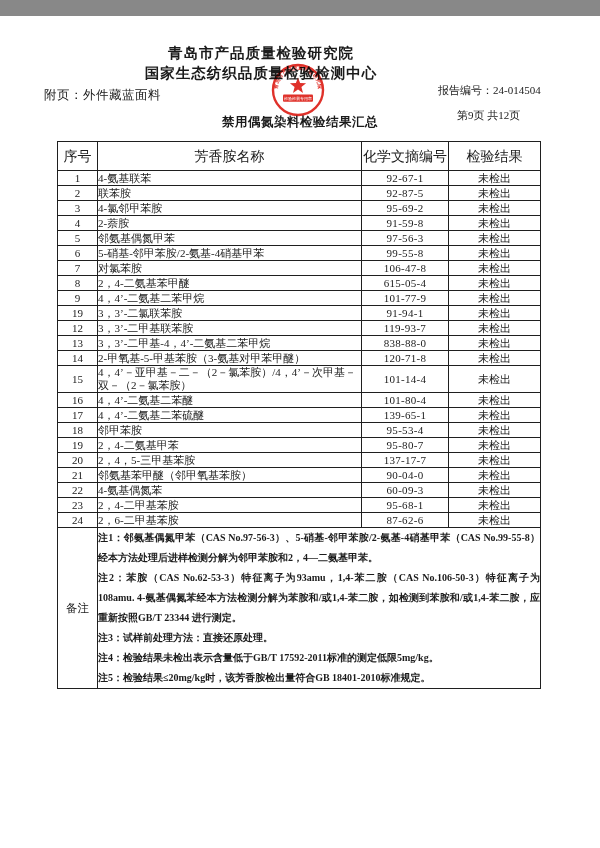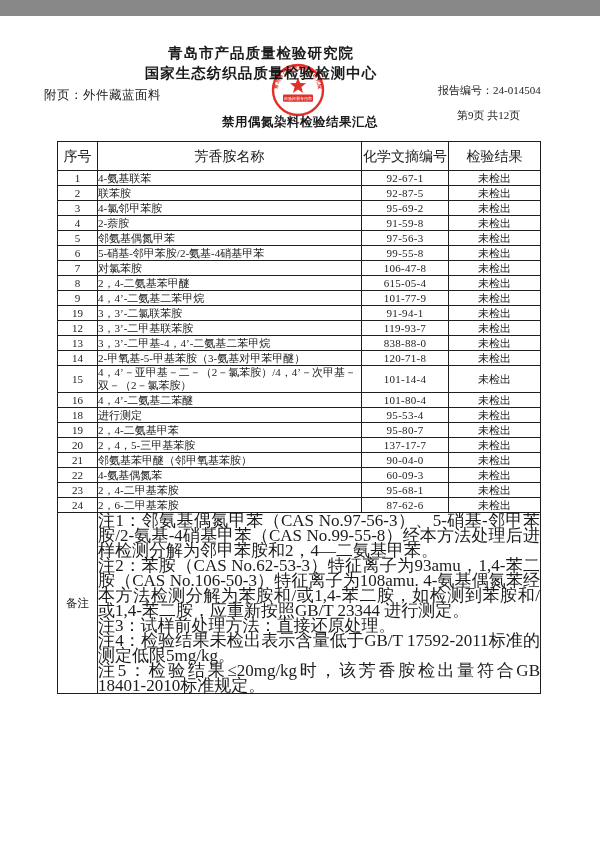--- a/index.html
+++ b/index.html
@@ -33,21 +33,21 @@
   }
   .report-table thead tr { height:29px; font-size:14px; }
   .report-table tbody.data tr { height:15px; }
   .c-no  { text-align:center; }
   .c-name{ text-align:left; padding:1px 3px; }
   .c-cas { text-align:center; letter-spacing:0.3px; }
   .c-res { text-align:center; }
   .remarks-row { height:136px; }
   .remarks-label { text-align:center; font-size:11.5px; }
   .remarks-cell { vertical-align:middle; padding:1px 4px; }
-  .note-line { line-height:15px; font-size:17px; text-align:justify; }
+  .note-line { line-height:20px; font-size:10px; text-align:justify;font-weight:bold; }
 </style>
 </head>
 <body>
 
 <div class="page">
 
   <div class="org-block">
     <div>青岛市产品质量检验研究院</div>
     <div>国家生态纺织品质量检验检测中心</div>
   </div>
@@ -183,24 +183,30 @@
       <td class="c-res">未检出</td>
     </tr>
 
     <tr>
       <td class="c-no">16</td>
       <td class="c-name">4，4’-二氨基二苯醚</td>
       <td class="c-cas">101-80-4</td>
       <td class="c-res">未检出</td>
     </tr>
 
+    <tr>
+      <td class="c-no">17</td>
+      <td class="c-name">4，4’-二氨基二苯硫醚</td>
+      <td class="c-cas">139-65-1</td>
+      <td class="c-res">未检出</td>
+    </tr>
 
     <tr>
       <td class="c-no">18</td>
-      <td class="c-name">进行测定</td>
+      <td class="c-name">邻甲苯胺</td>
       <td class="c-cas">95-53-4</td>
       <td class="c-res">未检出</td>
     </tr>
 
     <tr>
       <td class="c-no">19</td>
       <td class="c-name">2，4-二氨基甲苯</td>
       <td class="c-cas">95-80-7</td>
       <td class="c-res">未检出</td>
     </tr>

